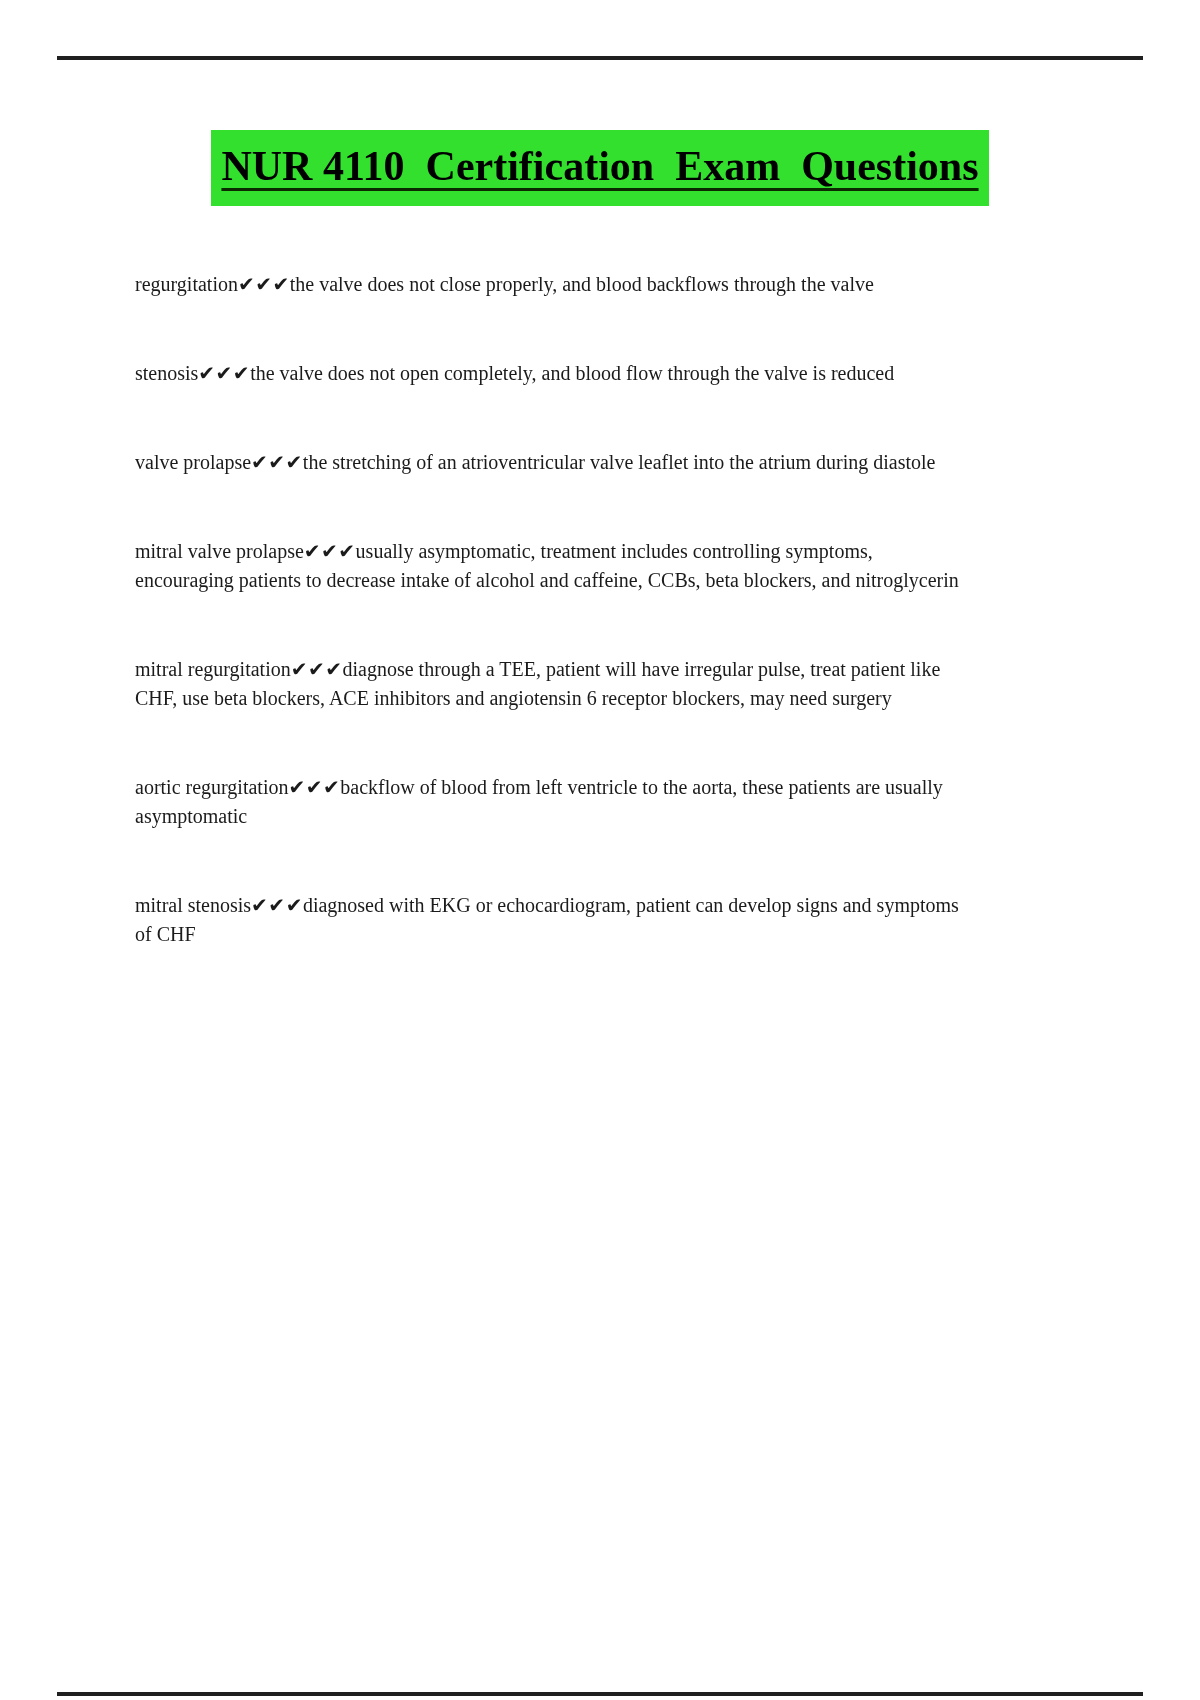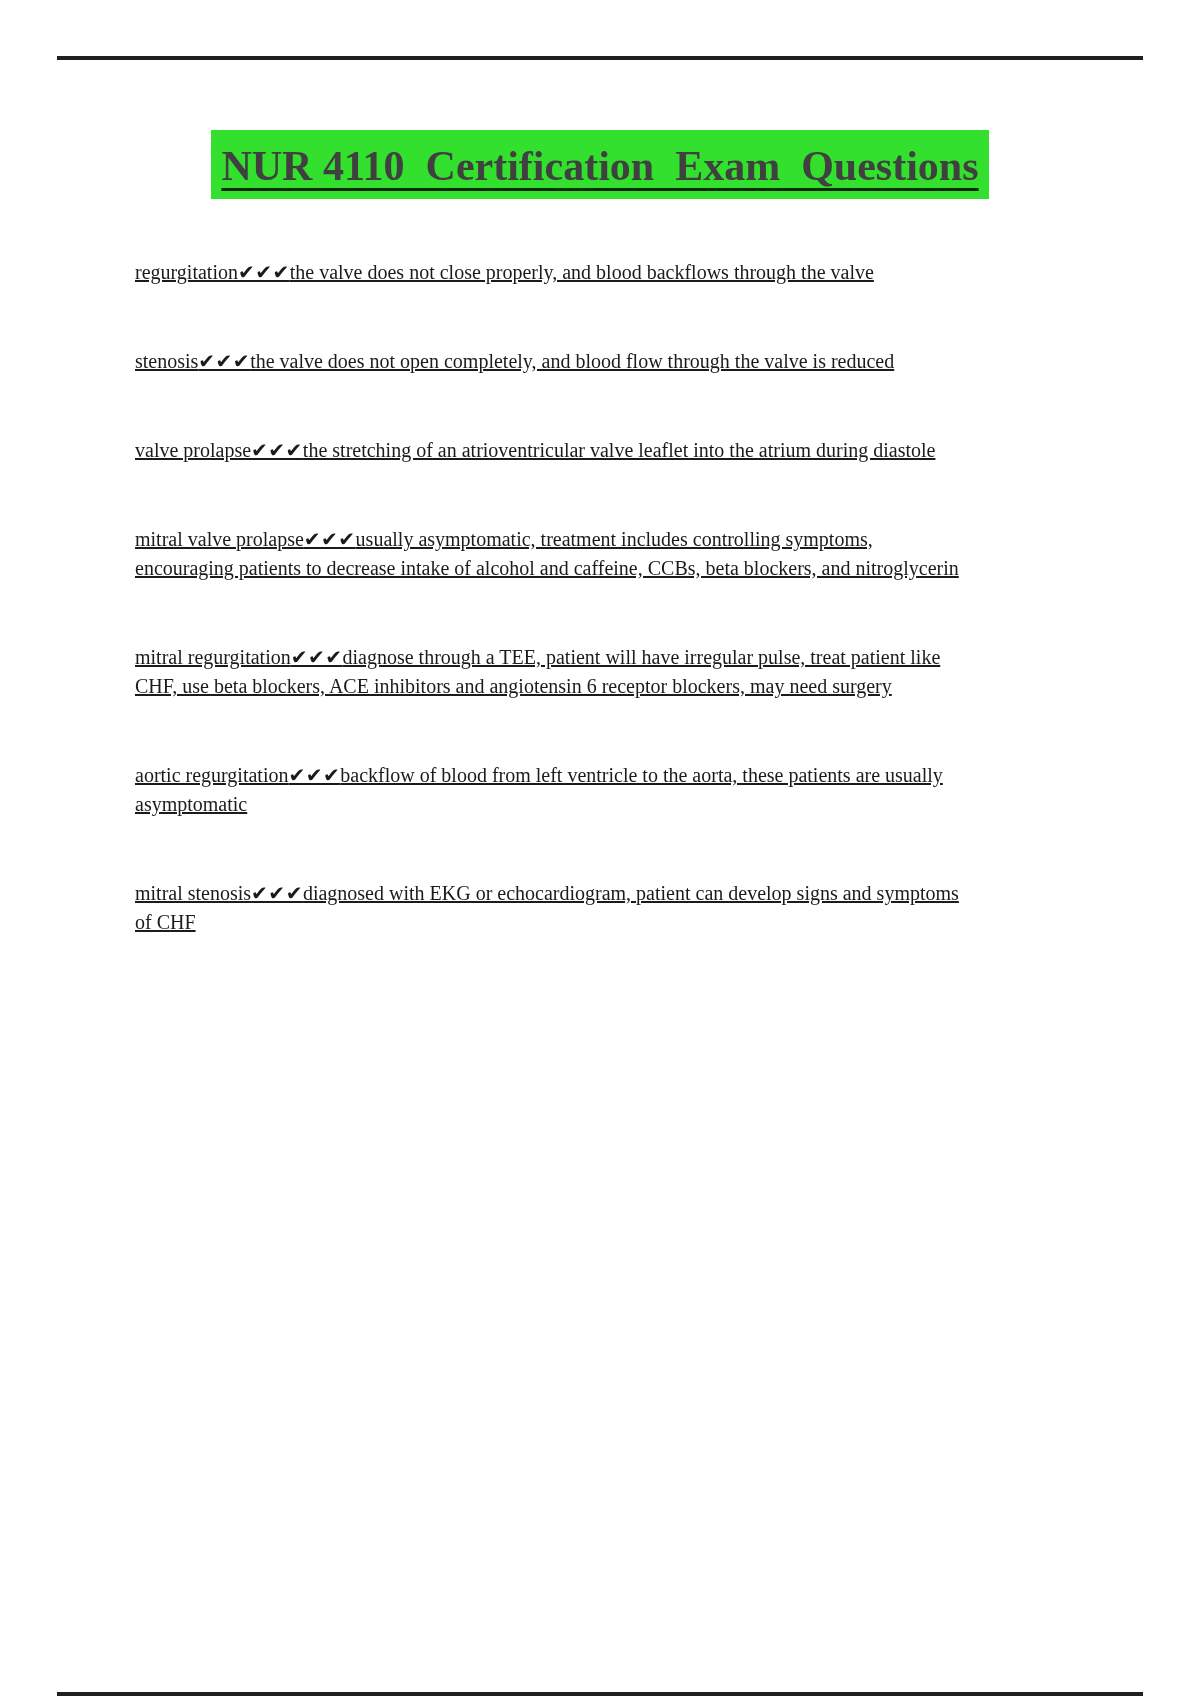--- a/index.html
+++ b/index.html
@@ -30,41 +30,40 @@
   .rule-bottom { top: 1692px; }
 
   .title {
     text-align: center;
     line-height: 62px;
     margin: 0 0 52px 0;
   }
   .title .hl {
     display: inline-block;
     background: #33e02e;
-    color: #404040;
+    color: #000000;
     font-size: 42px;
     font-weight: bold;
-    padding: 5px 10px 2px 10px;
-    margin-bottom: 4px;
+    padding: 5px 10px 9px 10px;
+    margin-bottom: 12px;
     white-space: pre-wrap;
     text-decoration: underline;
     text-decoration-thickness: 3px;
     text-decoration-color: #0c2a00;
     text-underline-offset: 8px;
   }
 
   .content {
     margin: 0 230px 0 135px;
   }
   .entry {
     font-size: 20px;
     line-height: 29px;
     margin: 0 0 60px 0;
     max-width: 845px;
-    text-decoration: underline;
   }
   .sep {
     font-family: "DejaVu Sans", sans-serif;
     font-weight: bold;
     letter-spacing: 0.5px;
   }
 </style>
 </head>
 <body>
 

